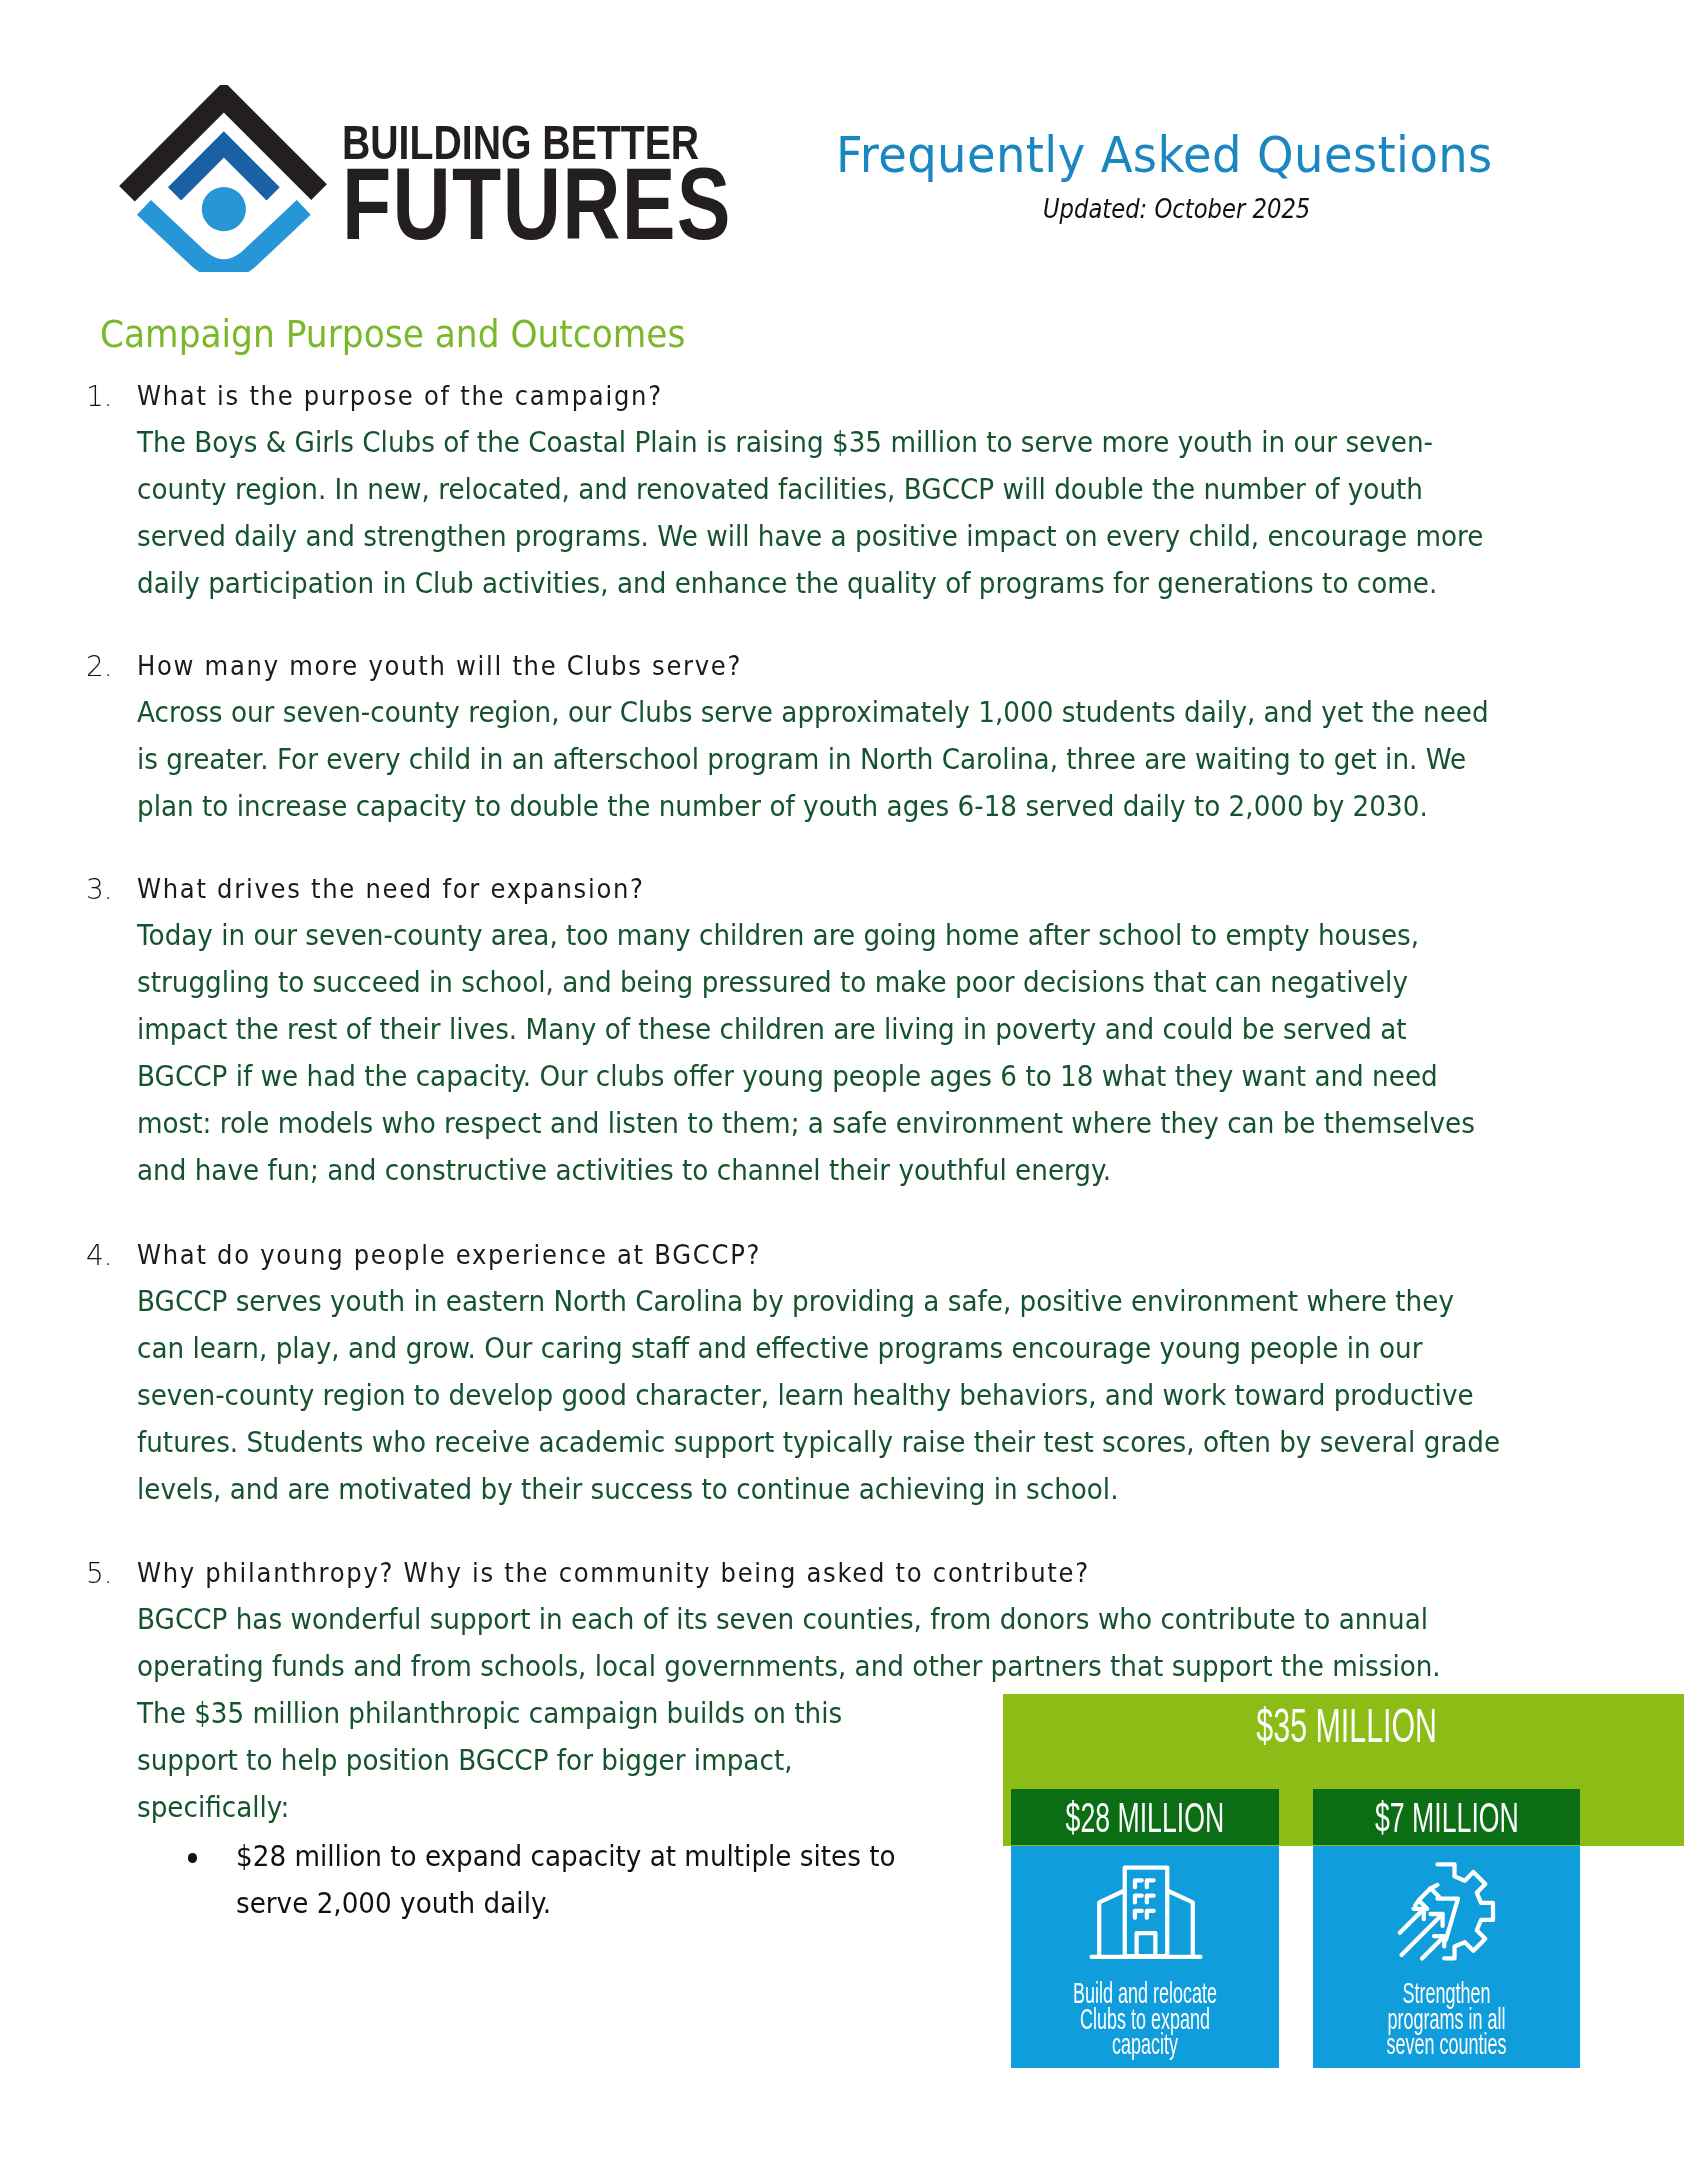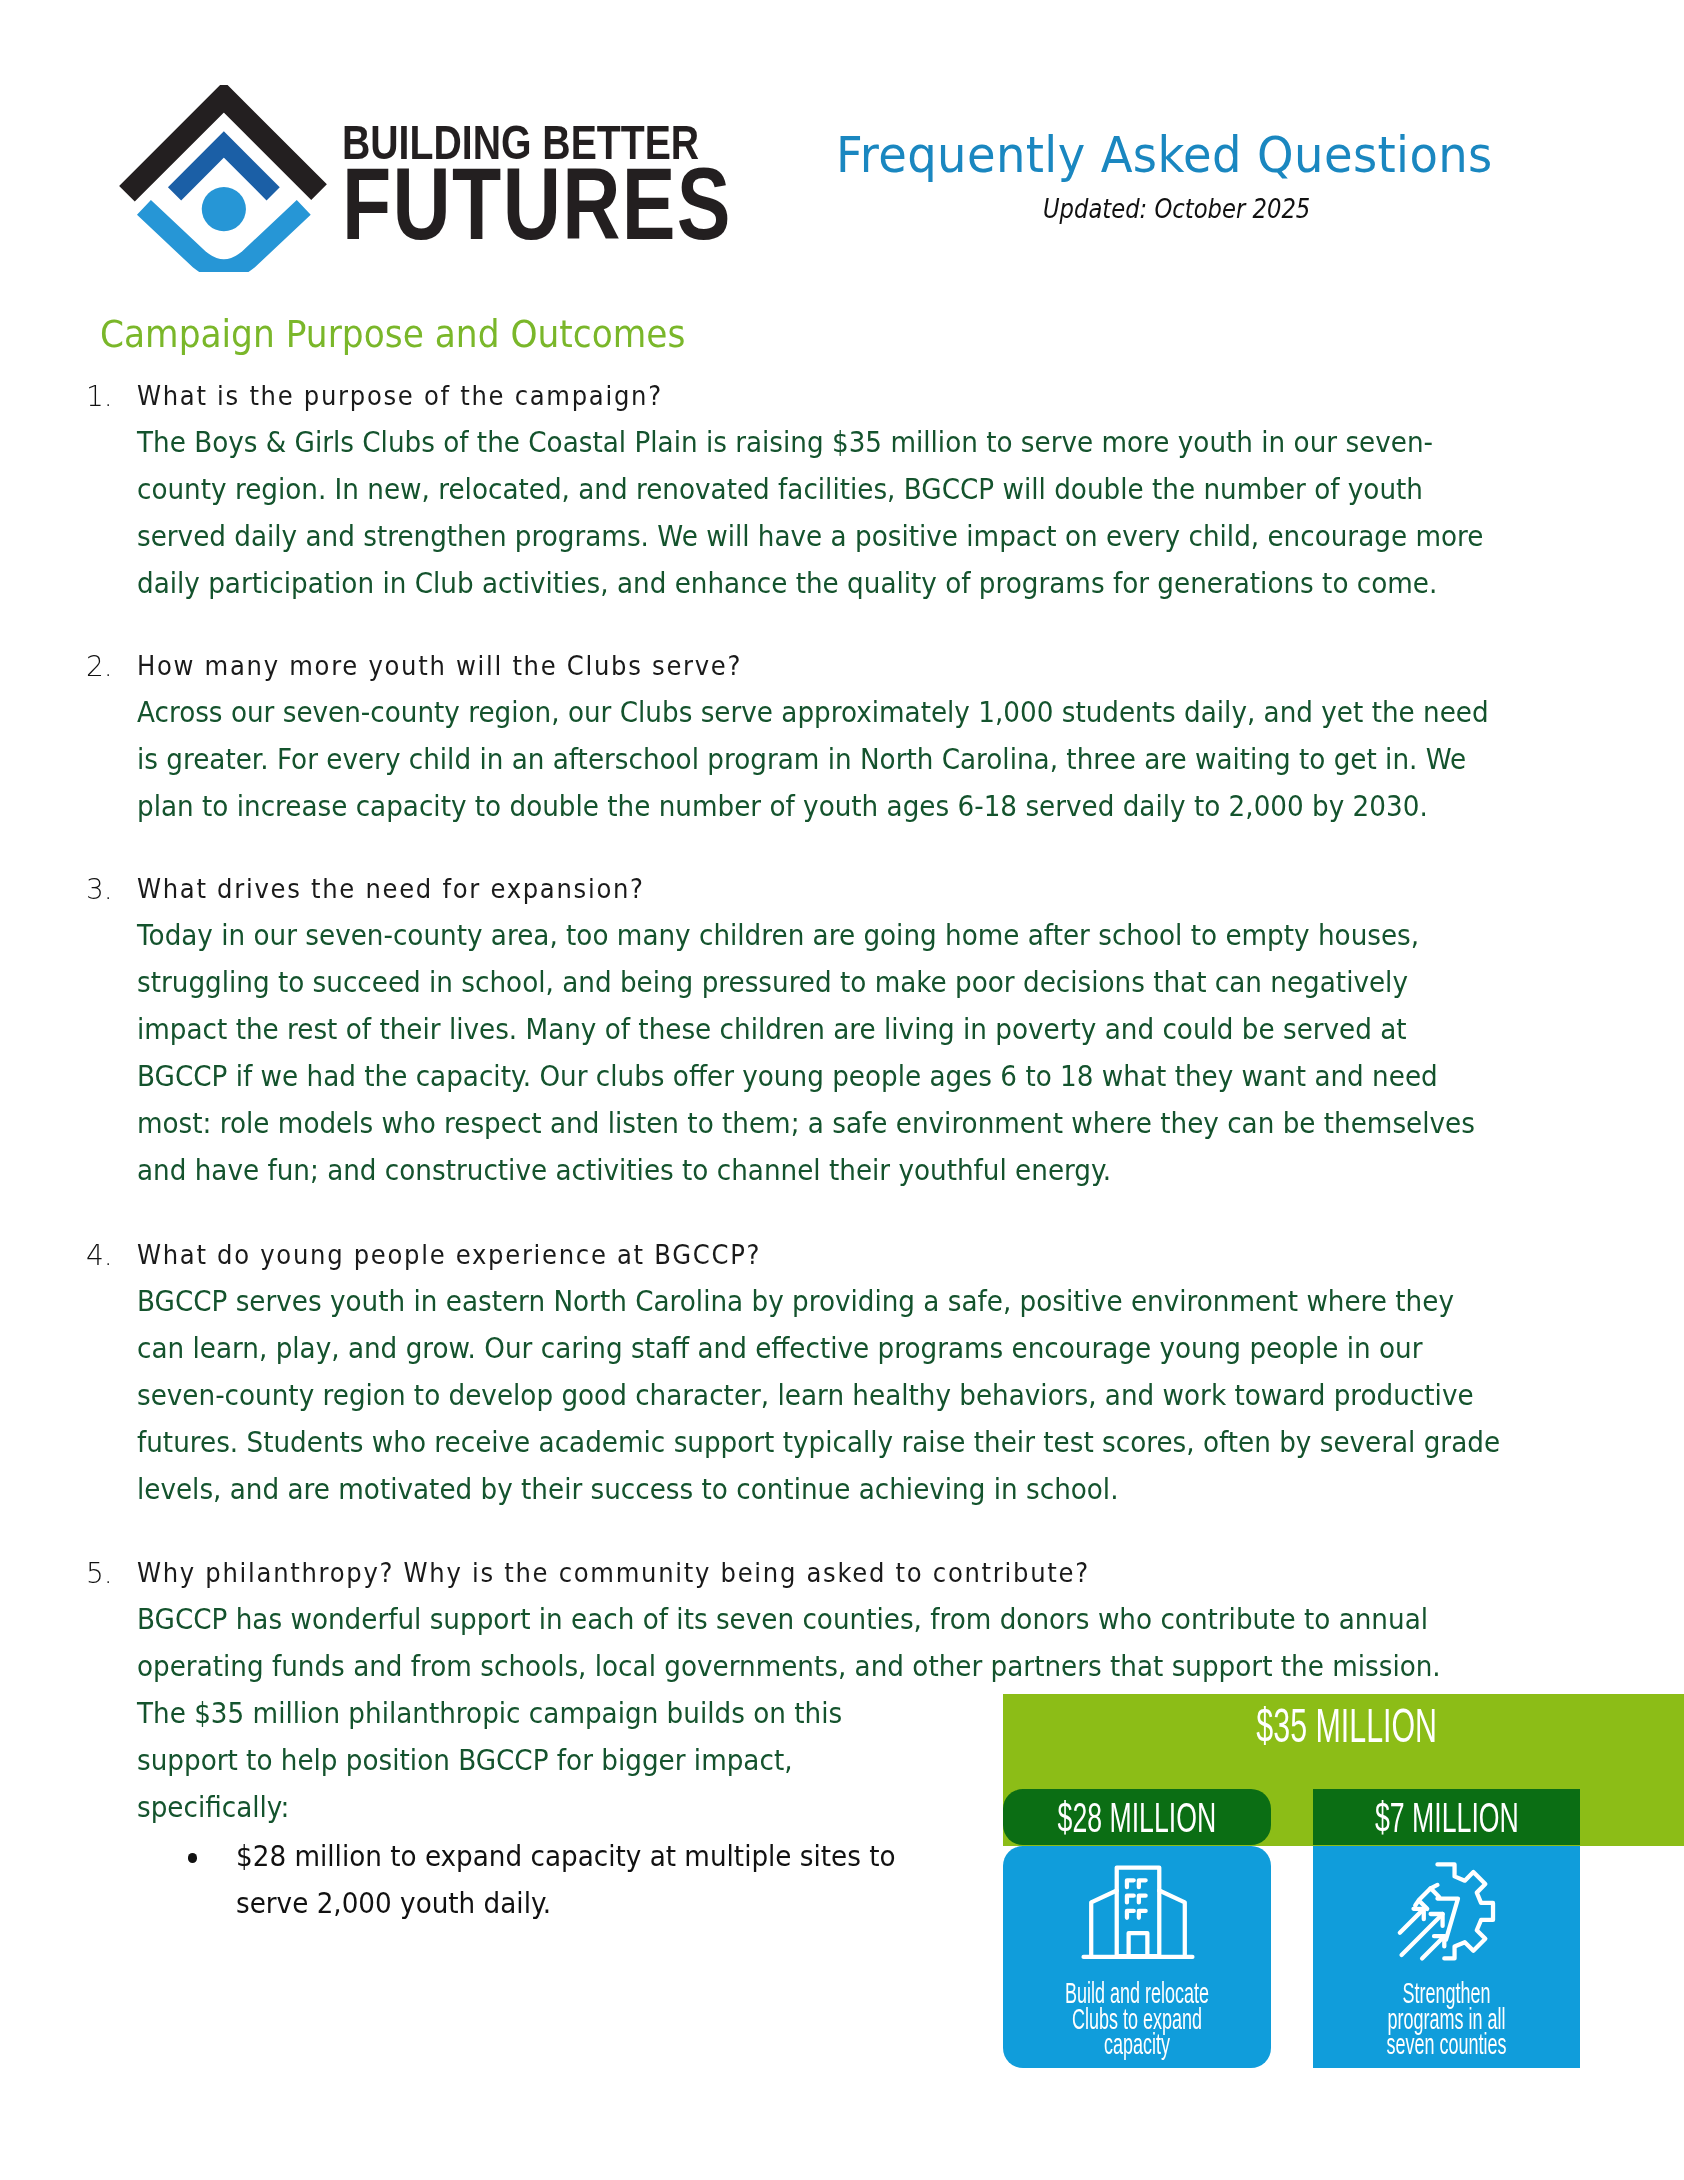--- a/index.html
+++ b/index.html
@@ -32,21 +32,21 @@
   .bullets { position: absolute; left: 137px; font-size: 29px; line-height: 47px; font-family: "DejaVu Sans", sans-serif; }
   .bullet-item { position: relative; padding-left: 99px; }
   .bullet-dot { position: absolute; left: 51px; top: 20.4px; width: 9.4px; height: 9.4px; border-radius: 50%; background: #111; }
   .bullet-item .line { display: block; white-space: nowrap; transform: scaleX(0.905); transform-origin: left top; height: 47px; }
 
   
   #infographic { left: 1003px; top: 1694px; width: 578px; height: 374px; }
   .ig-top { position: absolute; left: 0; top: 0; width: 688px; height: 152px; background: #8cbd17; }
   .ig-band { position: absolute; top: 95px; height: 56px; background: #0b6e14; }
   .ig-col { position: absolute; top: 152px; height: 222px; background: #109ddb; }
-  .ig-left { left: 0; width: 268px; border-radius: 20px; }
+  .ig-left { left: 8px; width: 268px; }
   .ig-right { left: 310px; width: 267px; }
   .ig-text { position: absolute; color: #ffffff; font-family: "Liberation Sans", sans-serif; white-space: nowrap;
              text-align: center; left: 0; width: 100%; }
   #ig-title { top: 6.8px; font-size: 49px; line-height: 49px; }
   #ig-subtitle { top: 49px; font-size: 43px; line-height: 43px; }
   .cond { display: inline-block; transform: scaleX(0.62); transform-origin: center top; }
   .ig-amount { top: 5.1px; font-size: 43px; line-height: 46px; }
   .ig-caption { top: 135px; font-size: 29px; line-height: 25.6px; }
   .ig-icon { position: absolute; }
 </style>

